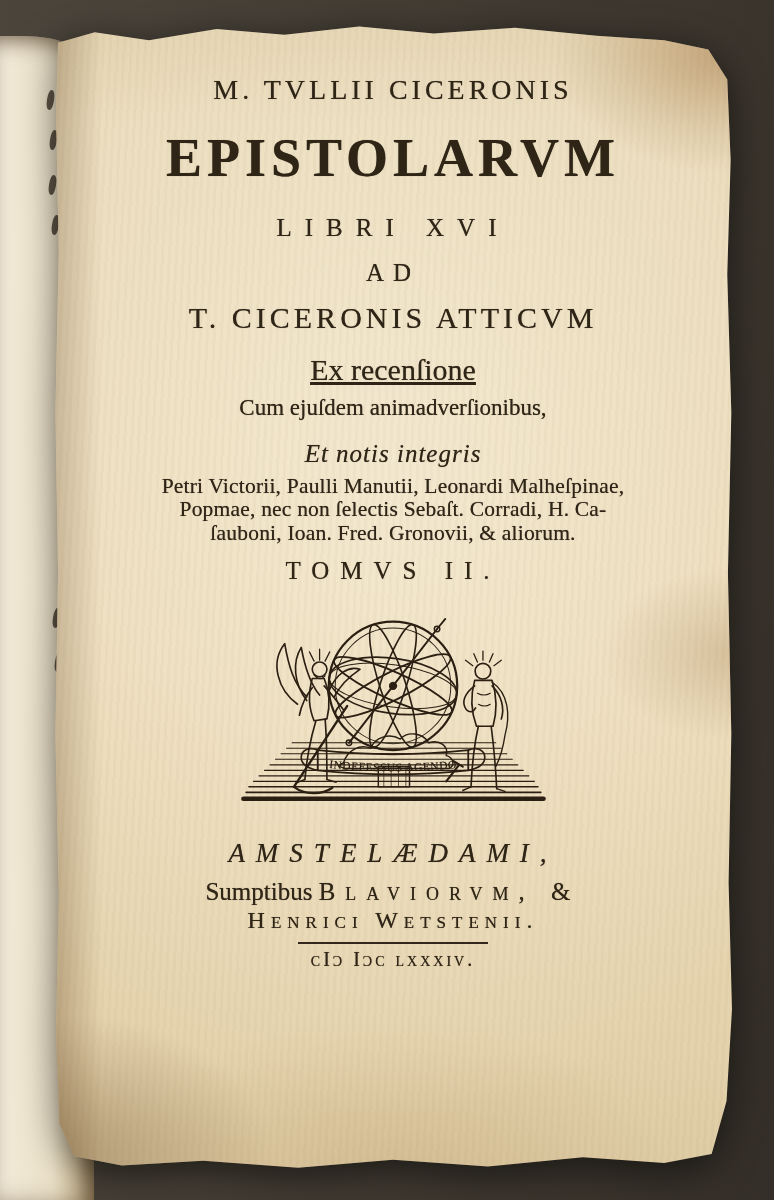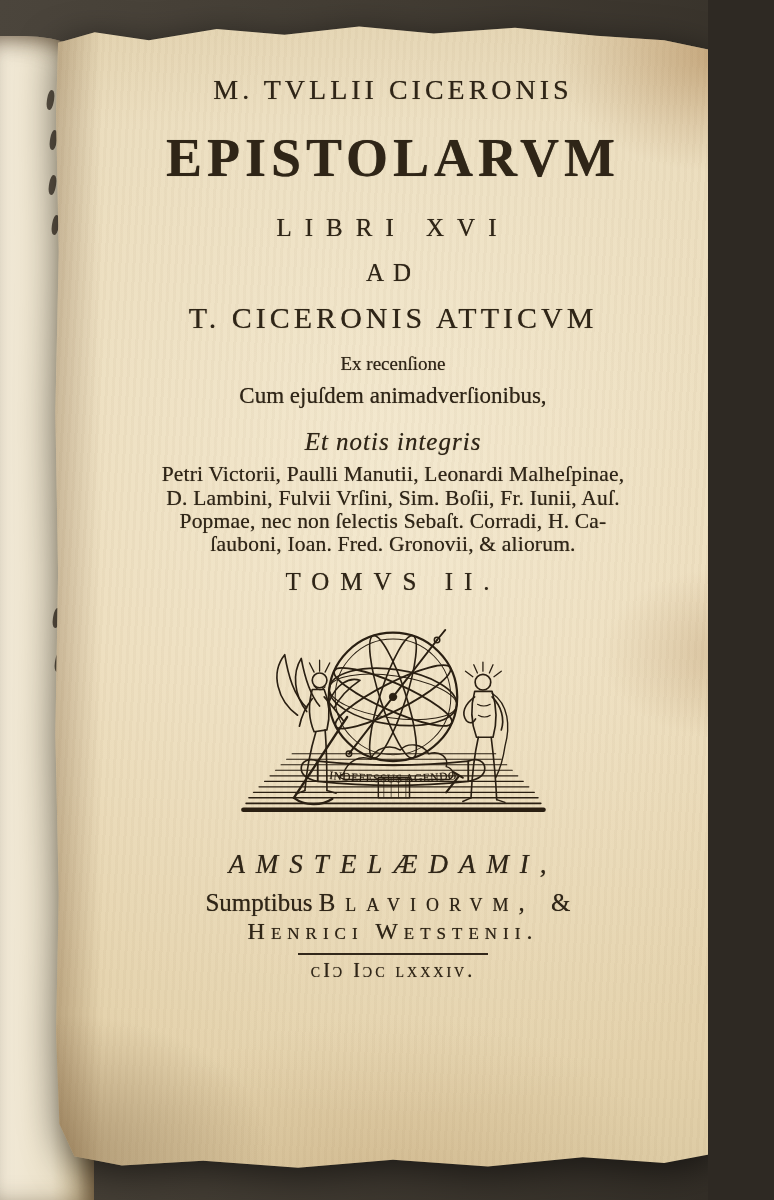--- a/index.html
+++ b/index.html
@@ -1,16 +1,16 @@
 <!DOCTYPE html>
 <html><head>
 <meta charset="utf-8">
 <style>
   html,body{margin:0;padding:0;background:#2e2923;}
-  .scene{position:relative;width:708px;height:1200px;overflow:hidden;
+  .scene{position:relative;width:774px;height:1200px;overflow:hidden;
     background:linear-gradient(100deg,#4b453c 0%,#423c33 45%,#332e27 100%);
     font-family:"Liberation Serif","DejaVu Serif",serif;}
   
   .left-page{position:absolute;left:0;top:36px;width:94px;height:1164px;
     background:linear-gradient(90deg,#f2ead8 0%,#ece2ca 55%,#dbcca9 82%,#b5a17c 100%);
     border-top-right-radius:70px 34px;
     box-shadow:inset -18px 0 26px -6px rgba(70,50,25,.55), inset 0 16px 22px -12px rgba(60,40,20,.5);}
   .stitch{position:absolute;width:7px;height:20px;background:#241a10;opacity:.7;
     border-radius:45%;transform:rotate(9deg);}
   
@@ -27,21 +27,21 @@
       linear-gradient(90deg, rgba(115,85,50,.38), rgba(115,85,50,0) 7%),
       linear-gradient(180deg,#e1d0ac 0%,#e9dab9 9%,#ead9b6 55%,#e4d2ac 90%,#ddcba4 100%);}
   .page-content{position:relative;height:100%;text-align:center;color:#2f2517;
     text-shadow:0 0 .7px rgba(47,37,23,.7);}
   .line{line-height:1.08;white-space:nowrap;}
   .l-author{padding-top:53px;font-size:28px;letter-spacing:4px;}
   .l-title{margin-top:24px;font-size:54px;letter-spacing:5px;font-weight:bold;}
   .l-libri{margin-top:26px;font-size:25px;letter-spacing:13px;}
   .l-ad{margin-top:18px;font-size:25px;letter-spacing:9px;}
   .l-dedicatee{margin-top:16px;font-size:30px;letter-spacing:4px;}
-  .l-recension{margin-top:20px;font-size:19px;}
+  .l-recension{margin-top:20px;font-size:30px;text-decoration:underline;}
   .l-editor{margin-top:13px;font-size:25px;letter-spacing:6px;font-variant:small-caps;}
   .l-editor-note{margin-top:10px;font-size:23px;}
   .l-notes{margin-top:19px;font-size:25px;font-style:italic;letter-spacing:1px;}
   .contributors{margin-top:8px;font-size:21.5px;line-height:25.5px;letter-spacing:.2px;}
   .l-volume{margin-top:12px;font-size:25px;letter-spacing:11px;}
   .device{margin-top:21px;}
   .l-city{margin-top:15px;font-size:27px;font-style:italic;letter-spacing:11px;}
   .l-publisher{margin-top:10px;font-size:25px;}
   .pubname{font-variant:small-caps;letter-spacing:10px;}
   .l-publisher2{margin-top:3px;font-size:24px;letter-spacing:6px;font-variant:small-caps;}
@@ -72,21 +72,20 @@
         <div class="line l-title">EPISTOLARVM</div>
         <div class="line l-libri">LIBRI XVI</div>
         <div class="line l-ad">AD</div>
         <div class="line l-dedicatee">T. CICERONIS ATTICVM</div>
         <div class="line l-recension">Ex recenſione</div>
         <div class="line l-editor-note">Cum ejuſdem animadverſionibus,</div>
         <div class="line l-notes">Et notis integris</div>
 
         <div class="contributors">
           <div class="line">Petri Victorii, Paulli Manutii, Leonardi Malheſpinae,</div>
-          <div class="line">D. Lambini, Fulvii Vrſini, Sim. Boſii, Fr. Iunii, Auſ.</div>
           <div class="line">Popmae, nec non ſelectis Sebaſt. Corradi, H. Ca-</div>
           <div class="line">ſauboni, Ioan. Fred. Gronovii, &amp; aliorum.</div>
         </div>
 
         <div class="line l-volume">TOMVS II.</div>
 
         <svg class="device" width="312" height="215" viewBox="0 0 340 234" aria-hidden="true">
 
           <g class="dev">
             <path d="M60,150 H282" stroke-width="1.1"></path>

